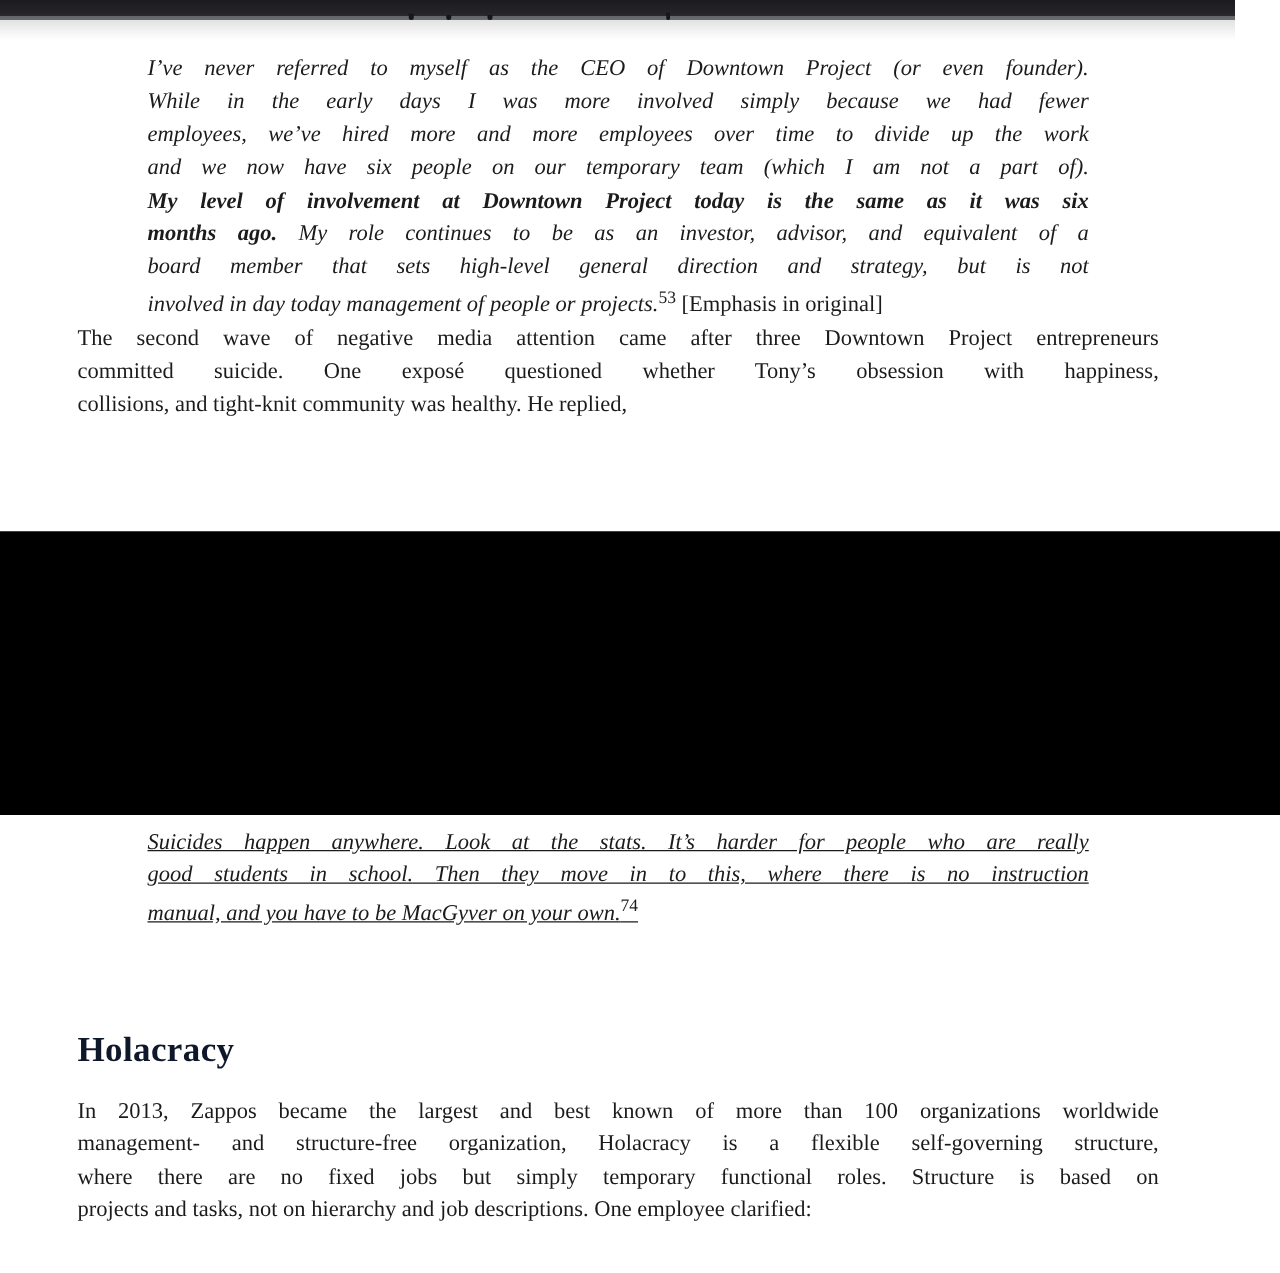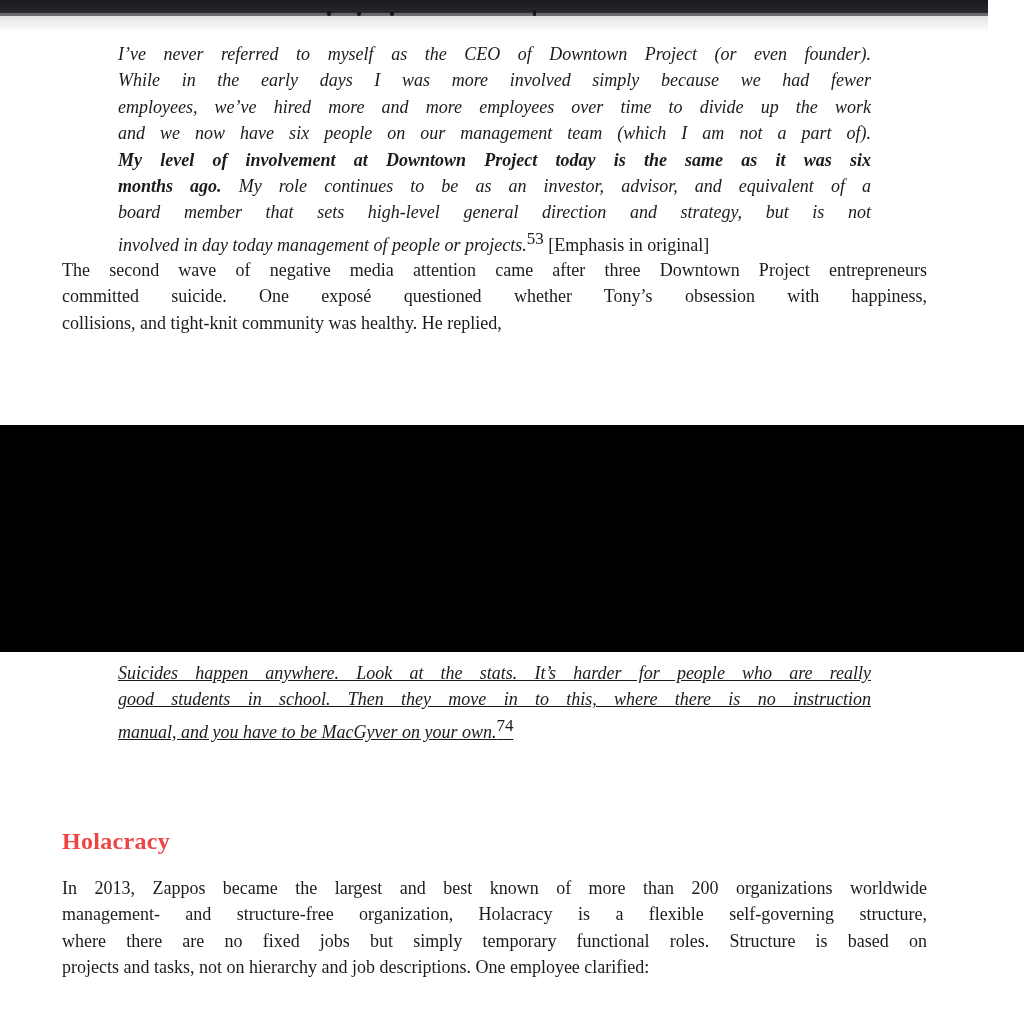--- a/index.html
+++ b/index.html
@@ -62,60 +62,60 @@
     text-align-last: justify;
   }
   .tline.last {
     text-align: left;
     text-align-last: auto;
   }
   .tline span.italic     { font-style: italic; }
   .tline span.bolditalic { font-style: italic; font-weight: 700; }
   .tline span.roman      { font-style: normal; }
   .tline span.sup {
-    font-size: 17px;
+    font-size: 14px;
     font-style: normal;
     vertical-align: 7px;
   }
   
   .blackbox {
     position: absolute;
     top: 425px; left: 0;
     width: 1024px; height: 227px;
   }
   
   .heading {
     position: absolute;
     top: 826px; left: 62px;
     margin: 0;
-    font-size: 24px;
+    font-size: 28px;
     font-weight: 700;
     line-height: 30px;
     letter-spacing: 0.3px;
-    color: #ef4444;
+    color: #0f172a;
   }
 </style>
 </head>
 <body>
 
 <div class="page">
 
   <div class="topbar">
     <span class="frag f1"></span>
     <span class="frag f2"></span>
     <span class="frag f3"></span>
     <span class="frag f4"></span>
   </div>
   <div class="page-fade"></div>
 
   <div class="textblock quote1">
       <div class="tline"><span class="italic">I’ve never referred to myself as the CEO of Downtown Project (or even founder).</span></div>
       <div class="tline"><span class="italic">While in the early days I was more involved simply because we had fewer</span></div>
       <div class="tline"><span class="italic">employees, we’ve hired more and more employees over time to divide up the work</span></div>
-      <div class="tline"><span class="italic">and we now have six people on our management team (which I am not a part of).</span></div>
+      <div class="tline"><span class="italic">and we now have six people on our temporary team (which I am not a part of).</span></div>
       <div class="tline"><span class="bolditalic">My level of involvement at Downtown Project today is the same as it was six</span></div>
       <div class="tline"><span class="bolditalic">months ago.</span><span class="italic"> My role continues to be as an investor, advisor, and equivalent of a</span></div>
       <div class="tline"><span class="italic">board member that sets high-level general direction and strategy, but is not</span></div>
       <div class="tline last"><span class="italic">involved in day today management of people or projects.</span><span class="sup">53</span><span class="roman"> [Emphasis in original]</span></div>
     </div>
 
   <div class="textblock para1">
       <div class="tline"><span class="roman">The second wave of negative media attention came after three Downtown Project entrepreneurs</span></div>
       <div class="tline"><span class="roman">committed suicide. One exposé questioned whether Tony’s obsession with happiness,</span></div>
       <div class="tline last"><span class="roman">collisions, and tight-knit community was healthy. He replied,</span></div>
@@ -125,19 +125,19 @@
 
   <div class="textblock quote2">
       <div class="tline"><span class="italic">Suicides happen anywhere. Look at the stats. It’s harder for people who are really</span></div>
       <div class="tline"><span class="italic">good students in school. Then they move in to this, where there is no instruction</span></div>
       <div class="tline last"><span class="italic">manual, and you have to be MacGyver on your own.</span><span class="sup">74</span></div>
     </div>
 
   <h2 class="heading">Holacracy</h2>
 
   <div class="textblock para2">
-      <div class="tline"><span class="roman">In 2013, Zappos became the largest and best known of more than 200 organizations worldwide</span></div>
+      <div class="tline"><span class="roman">In 2013, Zappos became the largest and best known of more than 100 organizations worldwide</span></div>
       <div class="tline"><span class="roman">management- and structure-free organization, Holacracy is a flexible self-governing structure,</span></div>
       <div class="tline"><span class="roman">where there are no fixed jobs but simply temporary functional roles. Structure is based on</span></div>
       <div class="tline last"><span class="roman">projects and tasks, not on hierarchy and job descriptions. One employee clarified:</span></div>
     </div>
 
 </div>
 
 </body></html>

